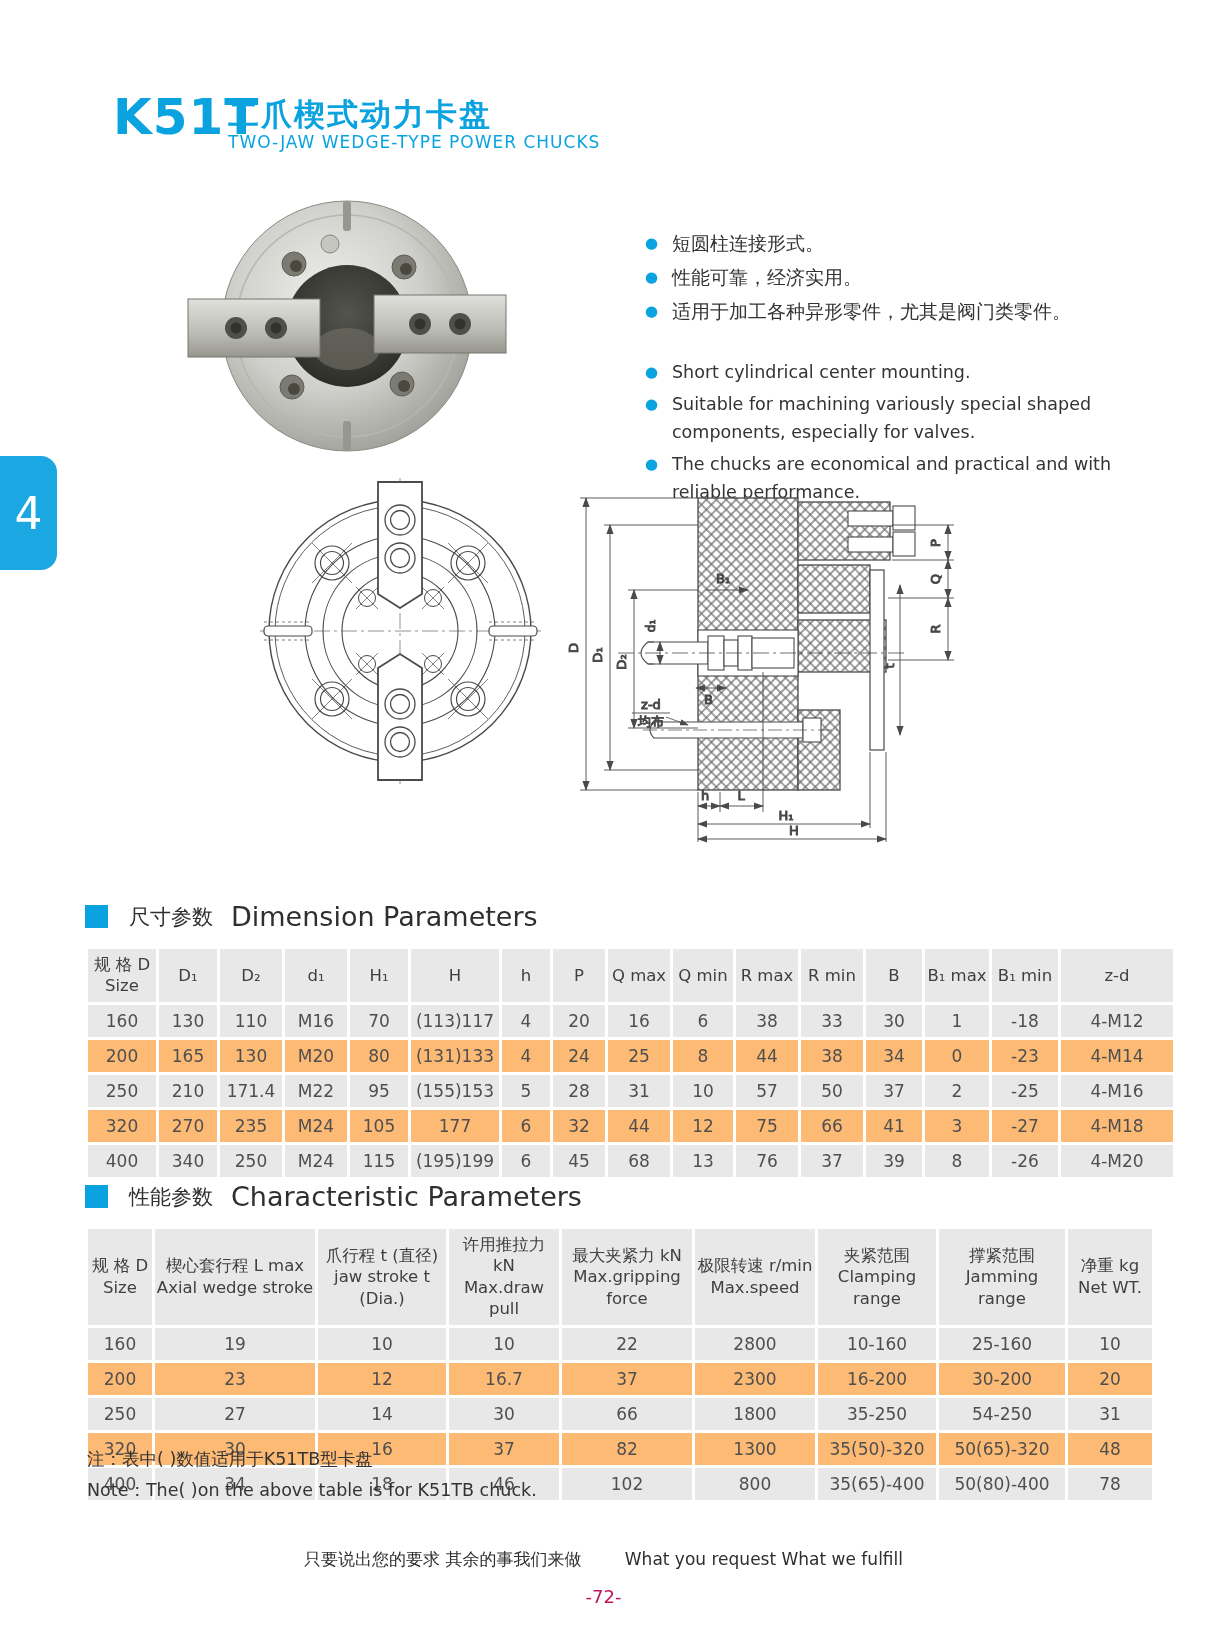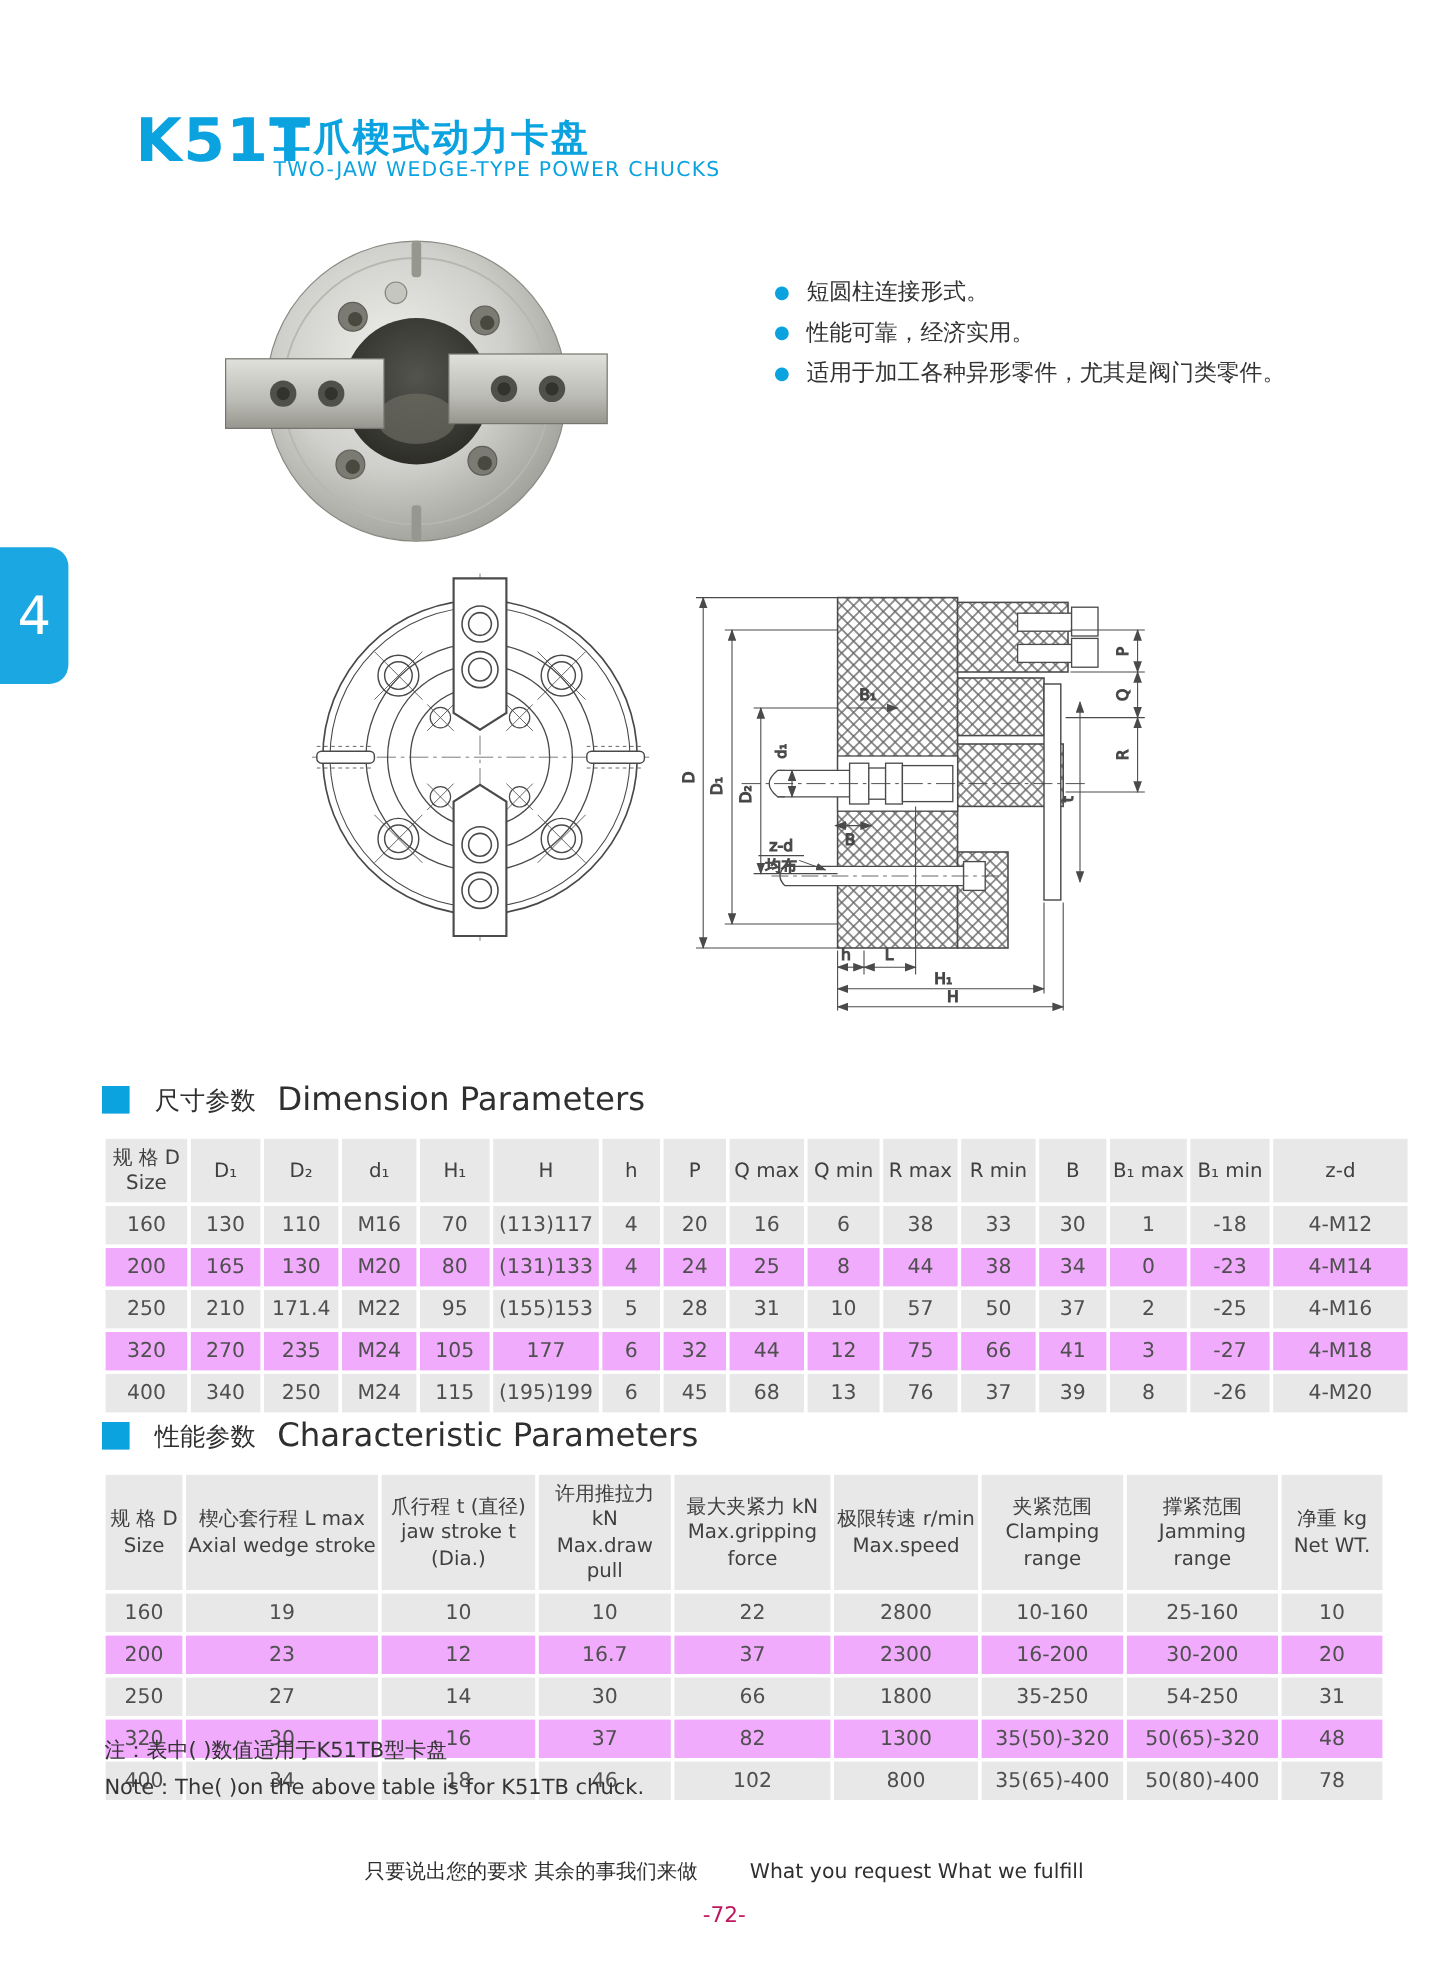--- a/index.html
+++ b/index.html
@@ -36,21 +36,21 @@
   .sec-title .en{margin-left:18px;font-size:27px;color:#2f2f2f;}
   #sec1{top:901px;}
   #sec2{top:1181px;}
 
   
   table{border-collapse:separate;border-spacing:3px;table-layout:fixed;}
   th,td{text-align:center;overflow:hidden;}
   th{background:#e8e8e8;font-weight:normal;font-size:16.5px;color:#404040;white-space:pre-line;line-height:1.3;padding:5px 1px;}
   td{font-size:17px;color:#4f4f4f;padding:6px 1px;}
   tr.odd td{background:#e8e8e8;}
-  tr.even td{background:#f0abfc;}
+  tr.even td{background:#fdba74;}
   #dim-table{position:absolute;left:85px;top:946px;width:1046px;}
   #char-table{position:absolute;left:85px;top:1226px;width:1046px;}
 
   
   .notes{position:absolute;left:87px;top:1444px;font-size:17.5px;color:#333;line-height:31px;}
   .footer-line{position:absolute;left:0;top:1548px;width:100%;text-align:center;font-size:17px;color:#2f2f2f;}
   .footer-line .en{margin-left:38px;}
   .page-num{position:absolute;left:0;top:1586px;width:100%;text-align:center;font-size:18px;color:#be185d;}
 
   svg text{font-family:"DejaVu Sans","Liberation Sans",sans-serif;}
@@ -122,20 +122,25 @@
     </svg>
   </div>
 
   <div class="features">
     <ul class="cn">
         <li>短圆柱连接形式。</li>
         <li>性能可靠，经济实用。</li>
         <li>适用于加工各种异形零件，尤其是阀门类零件。</li>
       </ul>
     <div class="gap"></div>
+    <ul class="en">
+        <li>Short cylindrical center mounting.</li>
+        <li>Suitable for machining variously special shaped components, especially for valves.</li>
+        <li>The chucks are economical and practical and with reliable performance.</li>
+      </ul>
   </div>
 
   <div class="front-wrap">
     <svg width="285" height="310" viewBox="0 0 285 310" fill="none" stroke="#4a4a4a">
       <line x1="2" y1="155" x2="283" y2="155" stroke="#777" stroke-width="0.8" stroke-dasharray="16 4 3 4"></line>
       <line x1="142" y1="2" x2="142" y2="308" stroke="#777" stroke-width="0.8" stroke-dasharray="16 4 3 4"></line>
       <circle cx="142" cy="155" r="131" stroke-width="1.4"></circle>
       <circle cx="142" cy="155" r="125" stroke-width="0.9"></circle>
       <circle cx="142" cy="155" r="95" stroke-width="1.1"></circle>
       <circle cx="142" cy="155" r="77" stroke-width="1.1"></circle>

